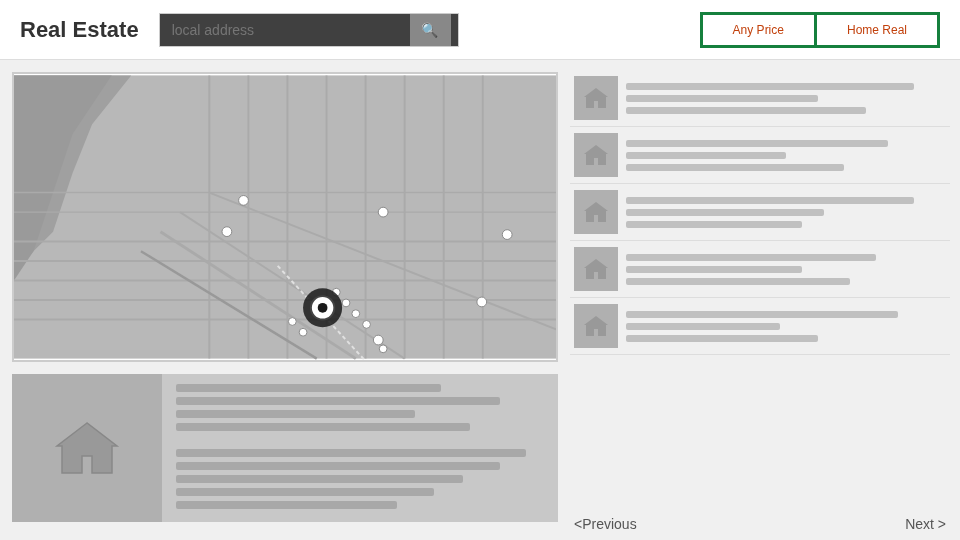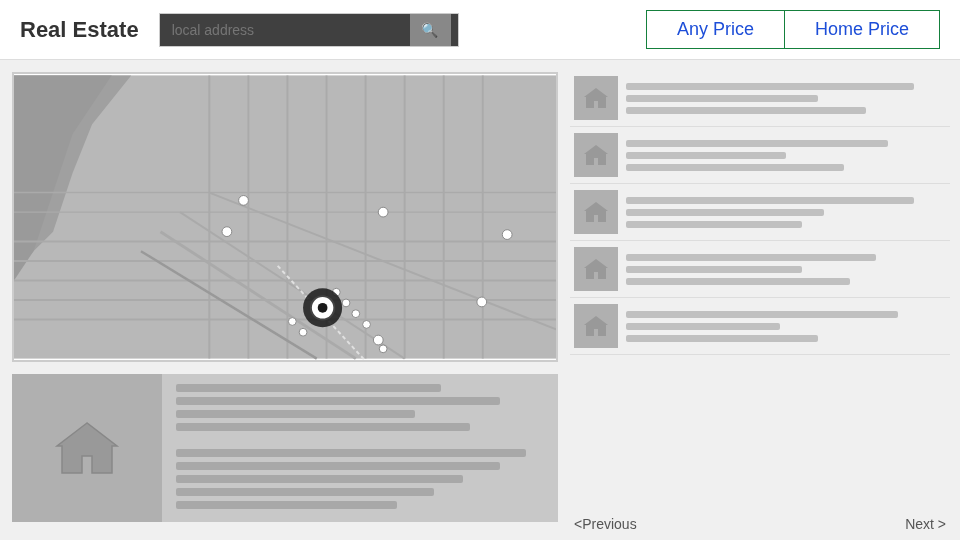--- a/index.html
+++ b/index.html
@@ -50,24 +50,24 @@
       padding: 8px 12px;
       cursor: pointer;
       font-size: 14px;
     }
     .filter-buttons {
       display: flex;
       margin-left: auto;
     }
     .filter-btn {
       background: #fff;
-      border: 1px solid #15803d;
+      border: 3px solid #15803d;
       padding: 8px 30px;
-      font-size: 18px;
-      color: #1d4ed8;
+      font-size: 12px;
+      color: #c2410c;
       cursor: pointer;
     }
     .filter-btn:first-child {
       border-right: none;
     }
 
     
     .main {
       display: flex;
       flex-direction: row;
@@ -200,21 +200,21 @@
 <body>
 
 <div class="header">
   <span class="app-title">Real Estate</span>
   <div class="search-bar">
     <input class="search-input" type="text" placeholder="local address" style="">
     <button class="search-button">🔍</button>
   </div>
   <div class="filter-buttons">
     <button class="filter-btn">Any Price</button>
-    <button class="filter-btn">Home Price</button>
+    <button class="filter-btn">Home Real</button>
   </div>
 </div>
 
 <div class="main">
 
   <div class="left-panel">
 
     <div class="map-container">
       <svg class="map-svg" viewBox="0 0 555 290" xmlns="http://www.w3.org/2000/svg">
 

